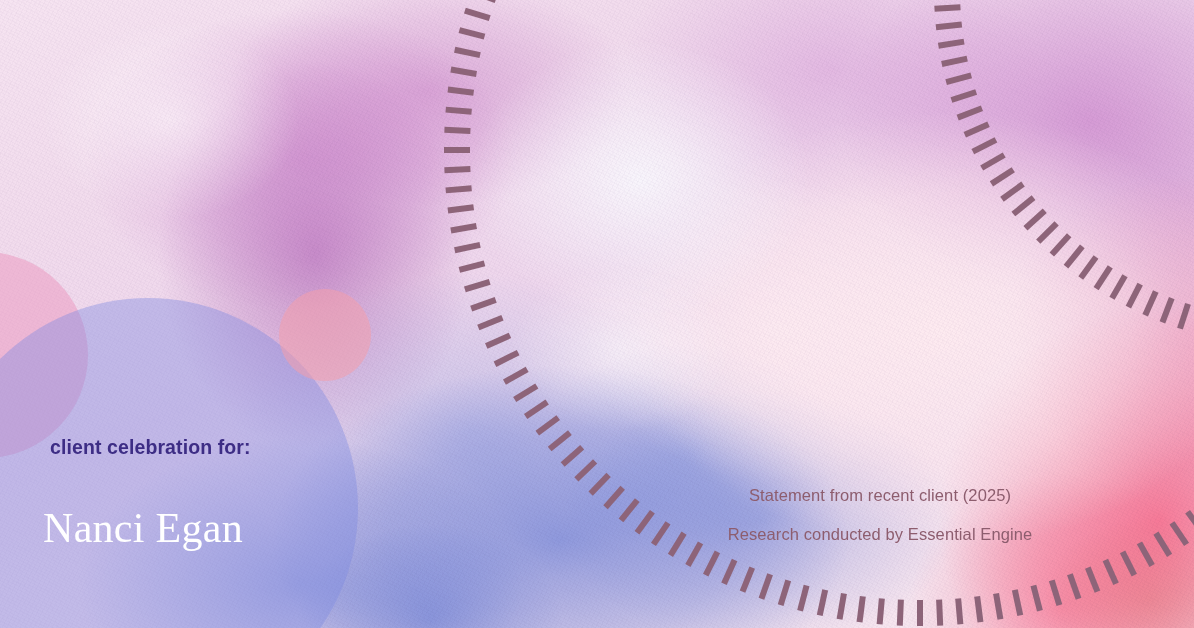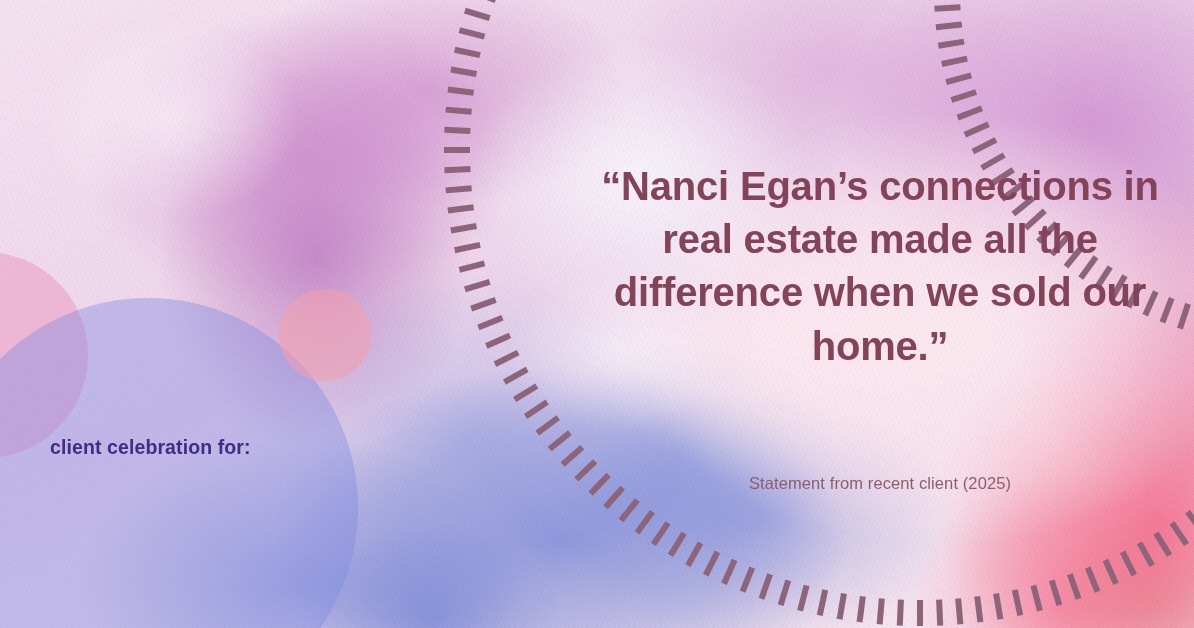--- a/index.html
+++ b/index.html
@@ -164,21 +164,21 @@
     color: #834459;
   }
   .attribution {
     position: absolute;
     left: 596px;
     top: 470px;
     width: 568px;
     text-align: center;
   }
   .attribution p {
-    margin: 0;
+    margin: 12px;
     font-family: "Liberation Sans", sans-serif;
     font-size: 16.5px;
     font-weight: 400;
     line-height: 1.63;
     letter-spacing: .1px;
     color: #8d5d6e;
   }
 </style>
 </head>
 <body>
@@ -476,23 +476,22 @@
           <line x1="675.94" y1="298.38" x2="701.62" y2="294.31"></line>
           <line x1="678.19" y1="315.51" x2="704.05" y2="312.79"></line>
           <line x1="679.55" y1="332.73" x2="705.51" y2="331.37"></line>
           <line x1="680.00" y1="350.00" x2="706.00" y2="350.00"></line>
         </g>
     </svg>
   </div>
 
   <div class="left-block">
     <p id="eyebrow">client celebration for:</p>
+    <h1 id="agent-name">Nanci Egan</h1>
   </div>
 
-  <div class="right-block">
-    <blockquote id="quote">“Nanci Egan’s connections in real estate made all the difference when we sold our home.”</blockquote>
-  </div>
 
   <div class="attribution">
     <p>Statement from recent client (2025)</p>
+    <p>Research conducted by Essential Engine</p>
   </div>
 
 </div>
 
 </body></html>

